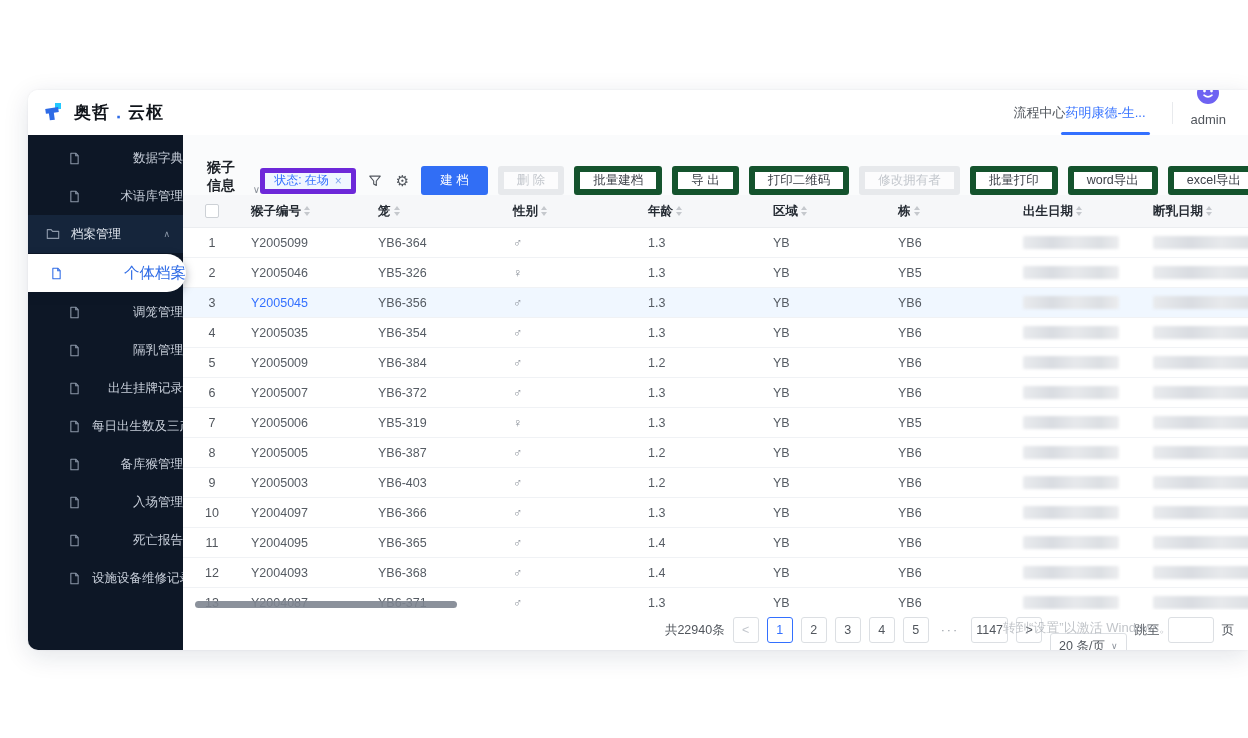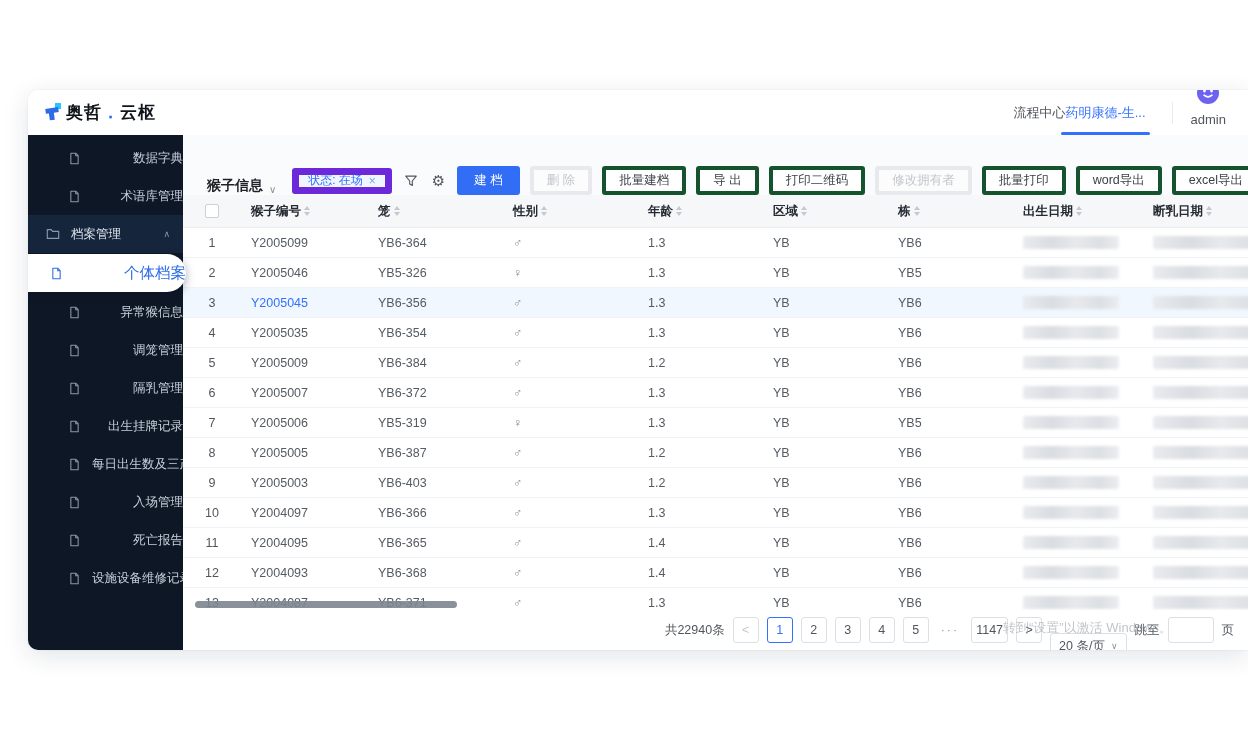--- a/index.html
+++ b/index.html
@@ -4,21 +4,21 @@
 <style>
   * { margin:0; padding:0; box-sizing:border-box; }
   html,body { background:#fff; }
   body { font-family:"Liberation Sans","DejaVu Sans",sans-serif; width:1248px; height:738px; overflow:hidden; }
   .page { position:relative; width:1248px; height:738px; background:#fff; }
   .window { position:absolute; left:28px; top:90px; width:1220px; height:560px; background:#fff;
             border-radius:10px 0 0 10px; overflow:hidden;
             box-shadow:0 6px 26px rgba(15,35,64,.12), 0 0 2px rgba(15,35,64,.08); }
   
   .hdr { height:45px; display:flex; align-items:center; padding:0 22px 0 14px; background:#fff; }
-  .brand { display:flex; align-items:center; gap:0; }
+  .brand { display:flex; align-items:center; gap:8px; }
   .btxt { font-size:17px; font-weight:bold; color:#10141A; letter-spacing:1px; }
   .btxt .dot { color:#2E6BE6; font-weight:bold; }
   .topnav { margin-left:auto; display:flex; align-items:center; height:45px; }
   .nav-item { position:relative; height:45px; display:flex; align-items:center; font-size:13px; color:#51565D; cursor:pointer; }
   .nav-item.active { color:#3370FF; }
   .nav-item.active::after { content:""; position:absolute; left:-4px; right:-4px; bottom:0; height:3px; background:#3370FF; border-radius:2px; }
   .vdiv { width:1px; height:22px; background:#E8EAED; margin:0 18px 0 26px; }
   .user { display:flex; align-items:center; gap:7px;flex-direction:column; }
   .uname { font-size:13px; color:#51565D; }
   .ucaret { font-size:9px; color:#8A9099; }
@@ -31,26 +31,26 @@
   .s-item.group .caret { margin-left:auto; margin-right:13px; font-size:9px; color:#8C98A9; }
   .s-item.pill { background:#fff; width:158px; border-radius:0 19px 19px 0; color:#2E6BE6; font-size:15.5px;
                  padding-left:22px; box-shadow:0 3px 10px rgba(8,20,40,.35); position:relative; z-index:3; margin:1px 0; }
   .s-item.pill .ic { color:#2E6BE6; }
   .main { flex:1; min-width:0; background:#fff; display:flex; flex-direction:column; position:relative; }
   
   .toolbar { height:60px; display:flex; align-items:flex-end; padding:0 0 0 24px; background:#FAFBFC; }
   .tb-title { font-size:14px; font-weight:bold; color:#1F2329; }
   .tb-caret { font-size:10px; color:#8A9099; margin-left:6px; }
   .tb-right { margin-left:auto; display:flex; align-items:center; gap:10px; margin-right:-12px; }
-  .chip { display:flex; align-items:center; gap:6px; border:7px solid #6d28d9; background:#F0F6FF; color:#3370FF;
+  .chip { display:flex; align-items:center; gap:6px; border:5px solid #6d28d9; background:#F0F6FF; color:#3370FF;
           font-size:12px; border-radius:3px; height:26px; padding:0 9px; white-space:nowrap; }
   .chip .x { color:#7EA3EE; font-size:12px; cursor:pointer; }
   .ticon { color:#51565D; display:flex; align-items:center; cursor:pointer; padding:0 2px; }
   .gear { font-size:15px; line-height:1; }
-  .btn { height:29px; padding:0 13px; font-size:12.5px; border-radius:3px; border:4px solid #14532d; background:#fff;
+  .btn { height:29px; padding:0 13px; font-size:12.5px; border-radius:3px; border:6px solid #14532d; background:#fff;
          color:#3C4148; white-space:nowrap; cursor:pointer; flex:none; }
   .btn.primary { background:#316EF5; border-color:#316EF5; color:#fff; }
   .btn.disabled { color:#C3C7CD; border-color:#E7E9EC; background:#FCFCFD; cursor:default; }
   
   .grid { display:grid; grid-template-columns:58px 127px 135px 135px 125px 125px 125px 130px 130px; align-items:center; }
   .thead { height:33px; background:#F6F7F9; border-bottom:1px solid #EBEDF0; }
   .th { display:flex; align-items:center; gap:3px; font-size:12.5px; font-weight:bold; color:#252B33; padding-left:10px; cursor:pointer; }
   .th.first { justify-content:center; padding-left:0; }
   .cbx { width:14px; height:14px; border:1px solid #CDD1D6; border-radius:2px; background:#fff; }
   .sort { display:inline-flex; flex-direction:column; gap:2px; }
@@ -155,29 +155,20 @@
             </span>
             <span>个体档案</span>
           </div>
           <div class="s-item">
             <span class="ic">
               <svg width="13" height="13" viewBox="0 0 16 16">
                 <path d="M3.5 1.5h6l3 3v10h-9z" fill="none" stroke="currentColor" stroke-width="1.3" stroke-linejoin="round"></path>
                 <path d="M9.5 1.5v3h3" fill="none" stroke="currentColor" stroke-width="1.3"></path>
               </svg>
             </span>
-            <span>异常猴信息</span>
-          </div>
-          <div class="s-item">
-            <span class="ic">
-              <svg width="13" height="13" viewBox="0 0 16 16">
-                <path d="M3.5 1.5h6l3 3v10h-9z" fill="none" stroke="currentColor" stroke-width="1.3" stroke-linejoin="round"></path>
-                <path d="M9.5 1.5v3h3" fill="none" stroke="currentColor" stroke-width="1.3"></path>
-              </svg>
-            </span>
             <span>调笼管理</span>
           </div>
           <div class="s-item">
             <span class="ic">
               <svg width="13" height="13" viewBox="0 0 16 16">
                 <path d="M3.5 1.5h6l3 3v10h-9z" fill="none" stroke="currentColor" stroke-width="1.3" stroke-linejoin="round"></path>
                 <path d="M9.5 1.5v3h3" fill="none" stroke="currentColor" stroke-width="1.3"></path>
               </svg>
             </span>
             <span>隔乳管理</span>
@@ -192,20 +183,29 @@
             <span>出生挂牌记录</span>
           </div>
           <div class="s-item">
             <span class="ic">
               <svg width="13" height="13" viewBox="0 0 16 16">
                 <path d="M3.5 1.5h6l3 3v10h-9z" fill="none" stroke="currentColor" stroke-width="1.3" stroke-linejoin="round"></path>
                 <path d="M9.5 1.5v3h3" fill="none" stroke="currentColor" stroke-width="1.3"></path>
               </svg>
             </span>
             <span>每日出生数及三产..</span>
+          </div>
+          <div class="s-item">
+            <span class="ic">
+              <svg width="13" height="13" viewBox="0 0 16 16">
+                <path d="M3.5 1.5h6l3 3v10h-9z" fill="none" stroke="currentColor" stroke-width="1.3" stroke-linejoin="round"></path>
+                <path d="M9.5 1.5v3h3" fill="none" stroke="currentColor" stroke-width="1.3"></path>
+              </svg>
+            </span>
+            <span>备库猴管理</span>
           </div>
           <div class="s-item">
             <span class="ic">
               <svg width="13" height="13" viewBox="0 0 16 16">
                 <path d="M3.5 1.5h6l3 3v10h-9z" fill="none" stroke="currentColor" stroke-width="1.3" stroke-linejoin="round"></path>
                 <path d="M9.5 1.5v3h3" fill="none" stroke="currentColor" stroke-width="1.3"></path>
               </svg>
             </span>
             <span>入场管理</span>
           </div>

